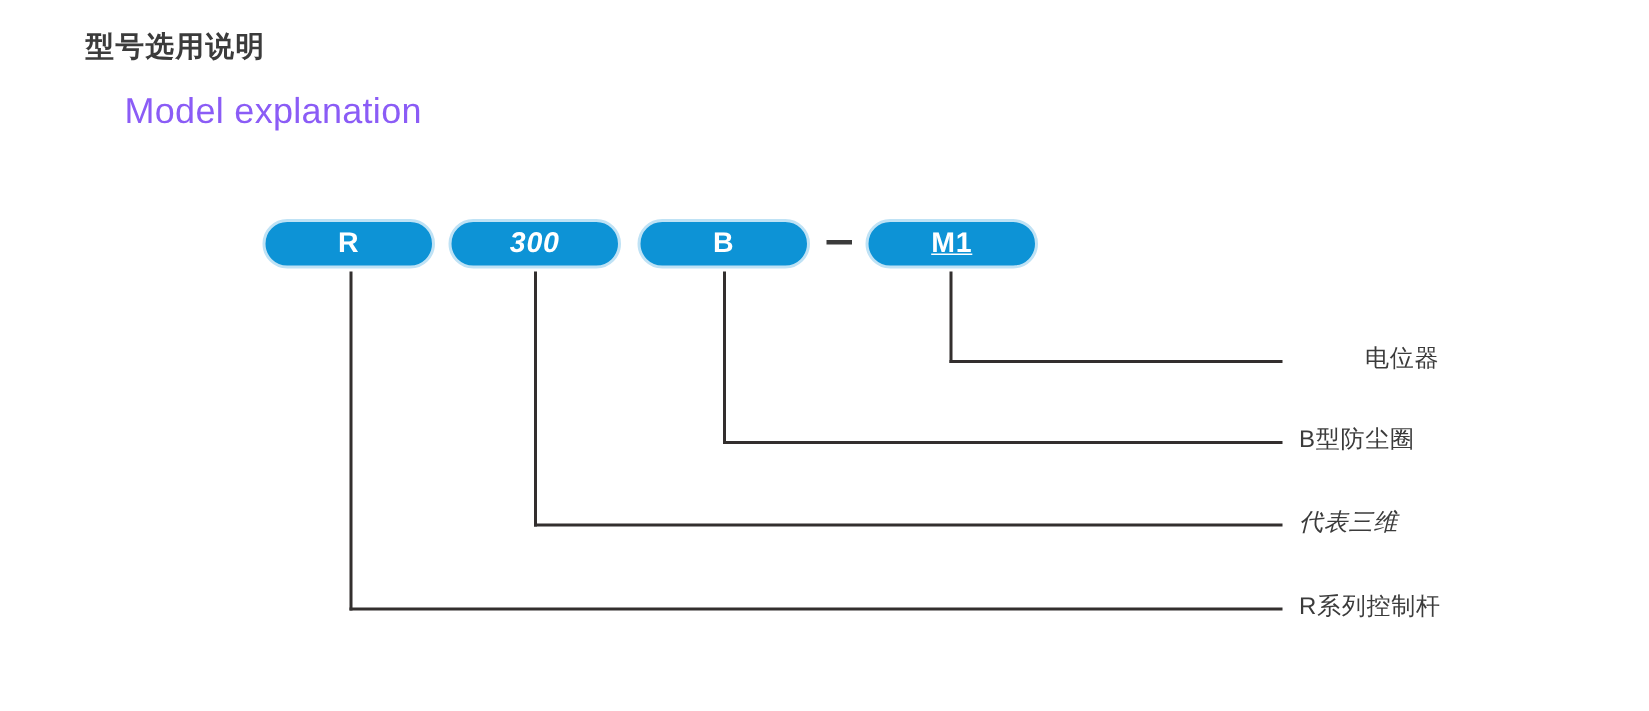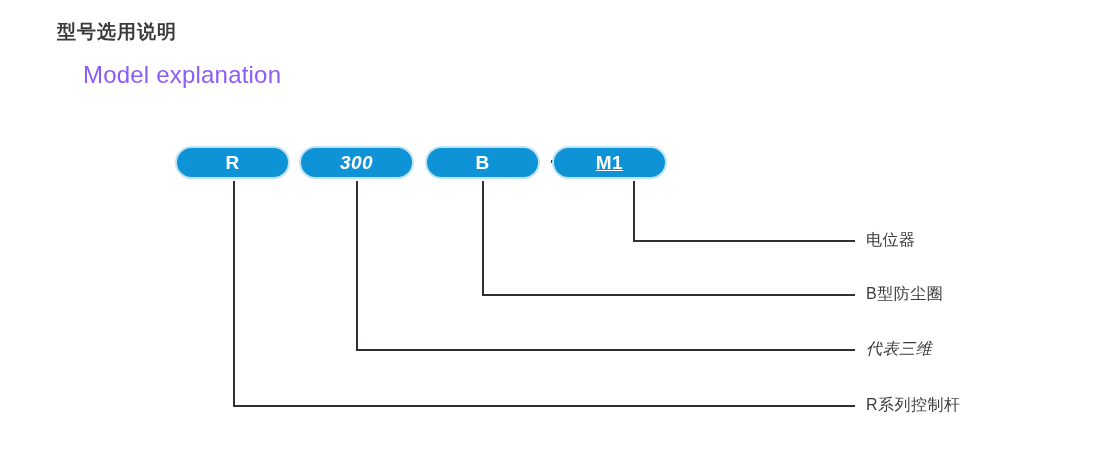--- a/index.html
+++ b/index.html
@@ -74,37 +74,37 @@
   <div class="pill" style="left:299px;width:115px;font-style:italic;">
     <span>300</span>
   </div>
 
   <div class="pill" style="left:425px;width:115px;">
     <span>B</span>
   </div>
 
   <div class="dash" style="left: 551px;"></div>
 
-  <div class="pill" style="left:552px;width:115px;text-decoration:underline;">
+  <div class="pill" style="left:577px;width:115px;text-decoration:underline;">
     <span>M1</span>
   </div>
 
   <div class="vline" style="left:633px;top:181px;height:61px;"></div>
   <div class="hline" style="left:633px;top:240px;width:222px;"></div>
 
   <div class="vline" style="left:482px;top:181px;height:115px;"></div>
   <div class="hline" style="left:482px;top:294px;width:373px;"></div>
 
   <div class="vline" style="left:356px;top:181px;height:170px;"></div>
   <div class="hline" style="left:356px;top:349px;width:499px;"></div>
 
   <div class="vline" style="left:233px;top:181px;height:226px;"></div>
   <div class="hline" style="left:233px;top:405px;width:622px;"></div>
 
-  <div class="leg-label" style="left:866px;top:232px;text-align:right;">电位器</div>
+  <div class="leg-label" style="left:910px;top:232px;text-align:right;">电位器</div>
 
   <div class="leg-label" style="left:866px;top:286px;">B型防尘圈</div>
 
   <div class="leg-label" style="left:866px;top:341px;font-style:italic;">代表三维</div>
 
   <div class="leg-label" style="left:866px;top:397px;">R系列控制杆</div>
 
 </div>
 
 </body></html>

